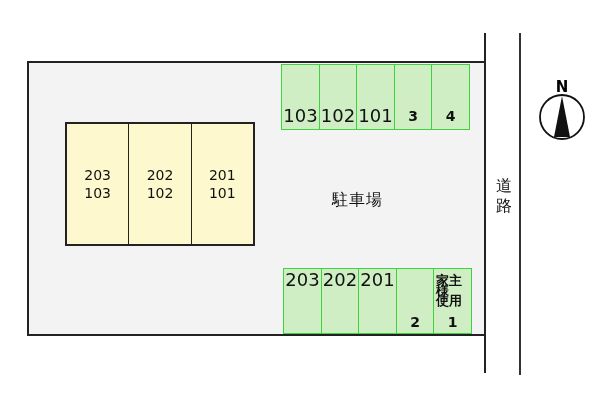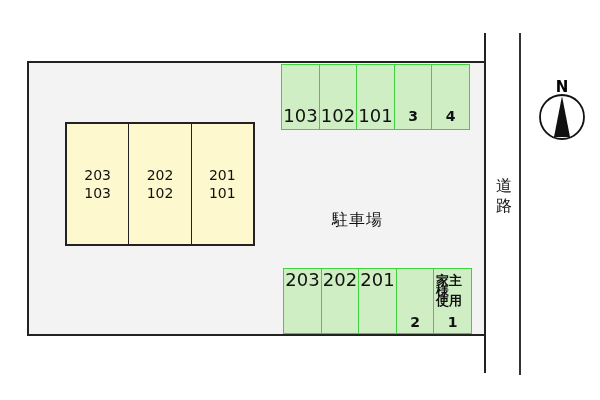--- a/index.html
+++ b/index.html
@@ -18,21 +18,21 @@
   .row { display:flex; position:absolute; }
   .space { width:39px; background:#cfeec4; border:1.5px solid #3ed33e; box-sizing:border-box;
            position:relative; margin-right:-1.5px; }
   .top-row { left:281px; top:64px; height:66px; }
   .bot-row { left:283px; top:268px; height:66px; }
   .top-row .lbl { position:absolute; bottom:3px; left:0; right:0; text-align:center; font-size:18px; color:#111; }
   .top-row .lbl.small { font-size:14px; font-weight:bold; bottom:5px; }
   .bot-row .lbl { position:absolute; top:0px; left:0; right:0; text-align:center; font-size:18px; color:#111; }
   .bot-row .num { position:absolute; bottom:3px; left:0; right:0; text-align:center; font-size:14px; font-weight:bold; color:#111; }
   .bot-row .note { position:absolute; top:7px; left:2px; right:0; font-size:13px; line-height:10px; font-weight:bold; color:#111; }
-  .parking-label { left:332px; top:190px; font-size:16px; color:#111; letter-spacing:1px;margin-top:20px; }
+  .parking-label { left:332px; top:190px; font-size:16px; color:#111; letter-spacing:1px; }
   .road-label { left:494px; top:176px; font-size:16px; line-height:20px; color:#111; width:20px; text-align:center; }
   .compass { left:537px; top:80px; width:50px; height:70px; }
 </style>
 </head>
 <body>
 
 <div class="abs lot"></div>
 <div class="abs boundary"></div>
 <div class="abs road-line"></div>
 

